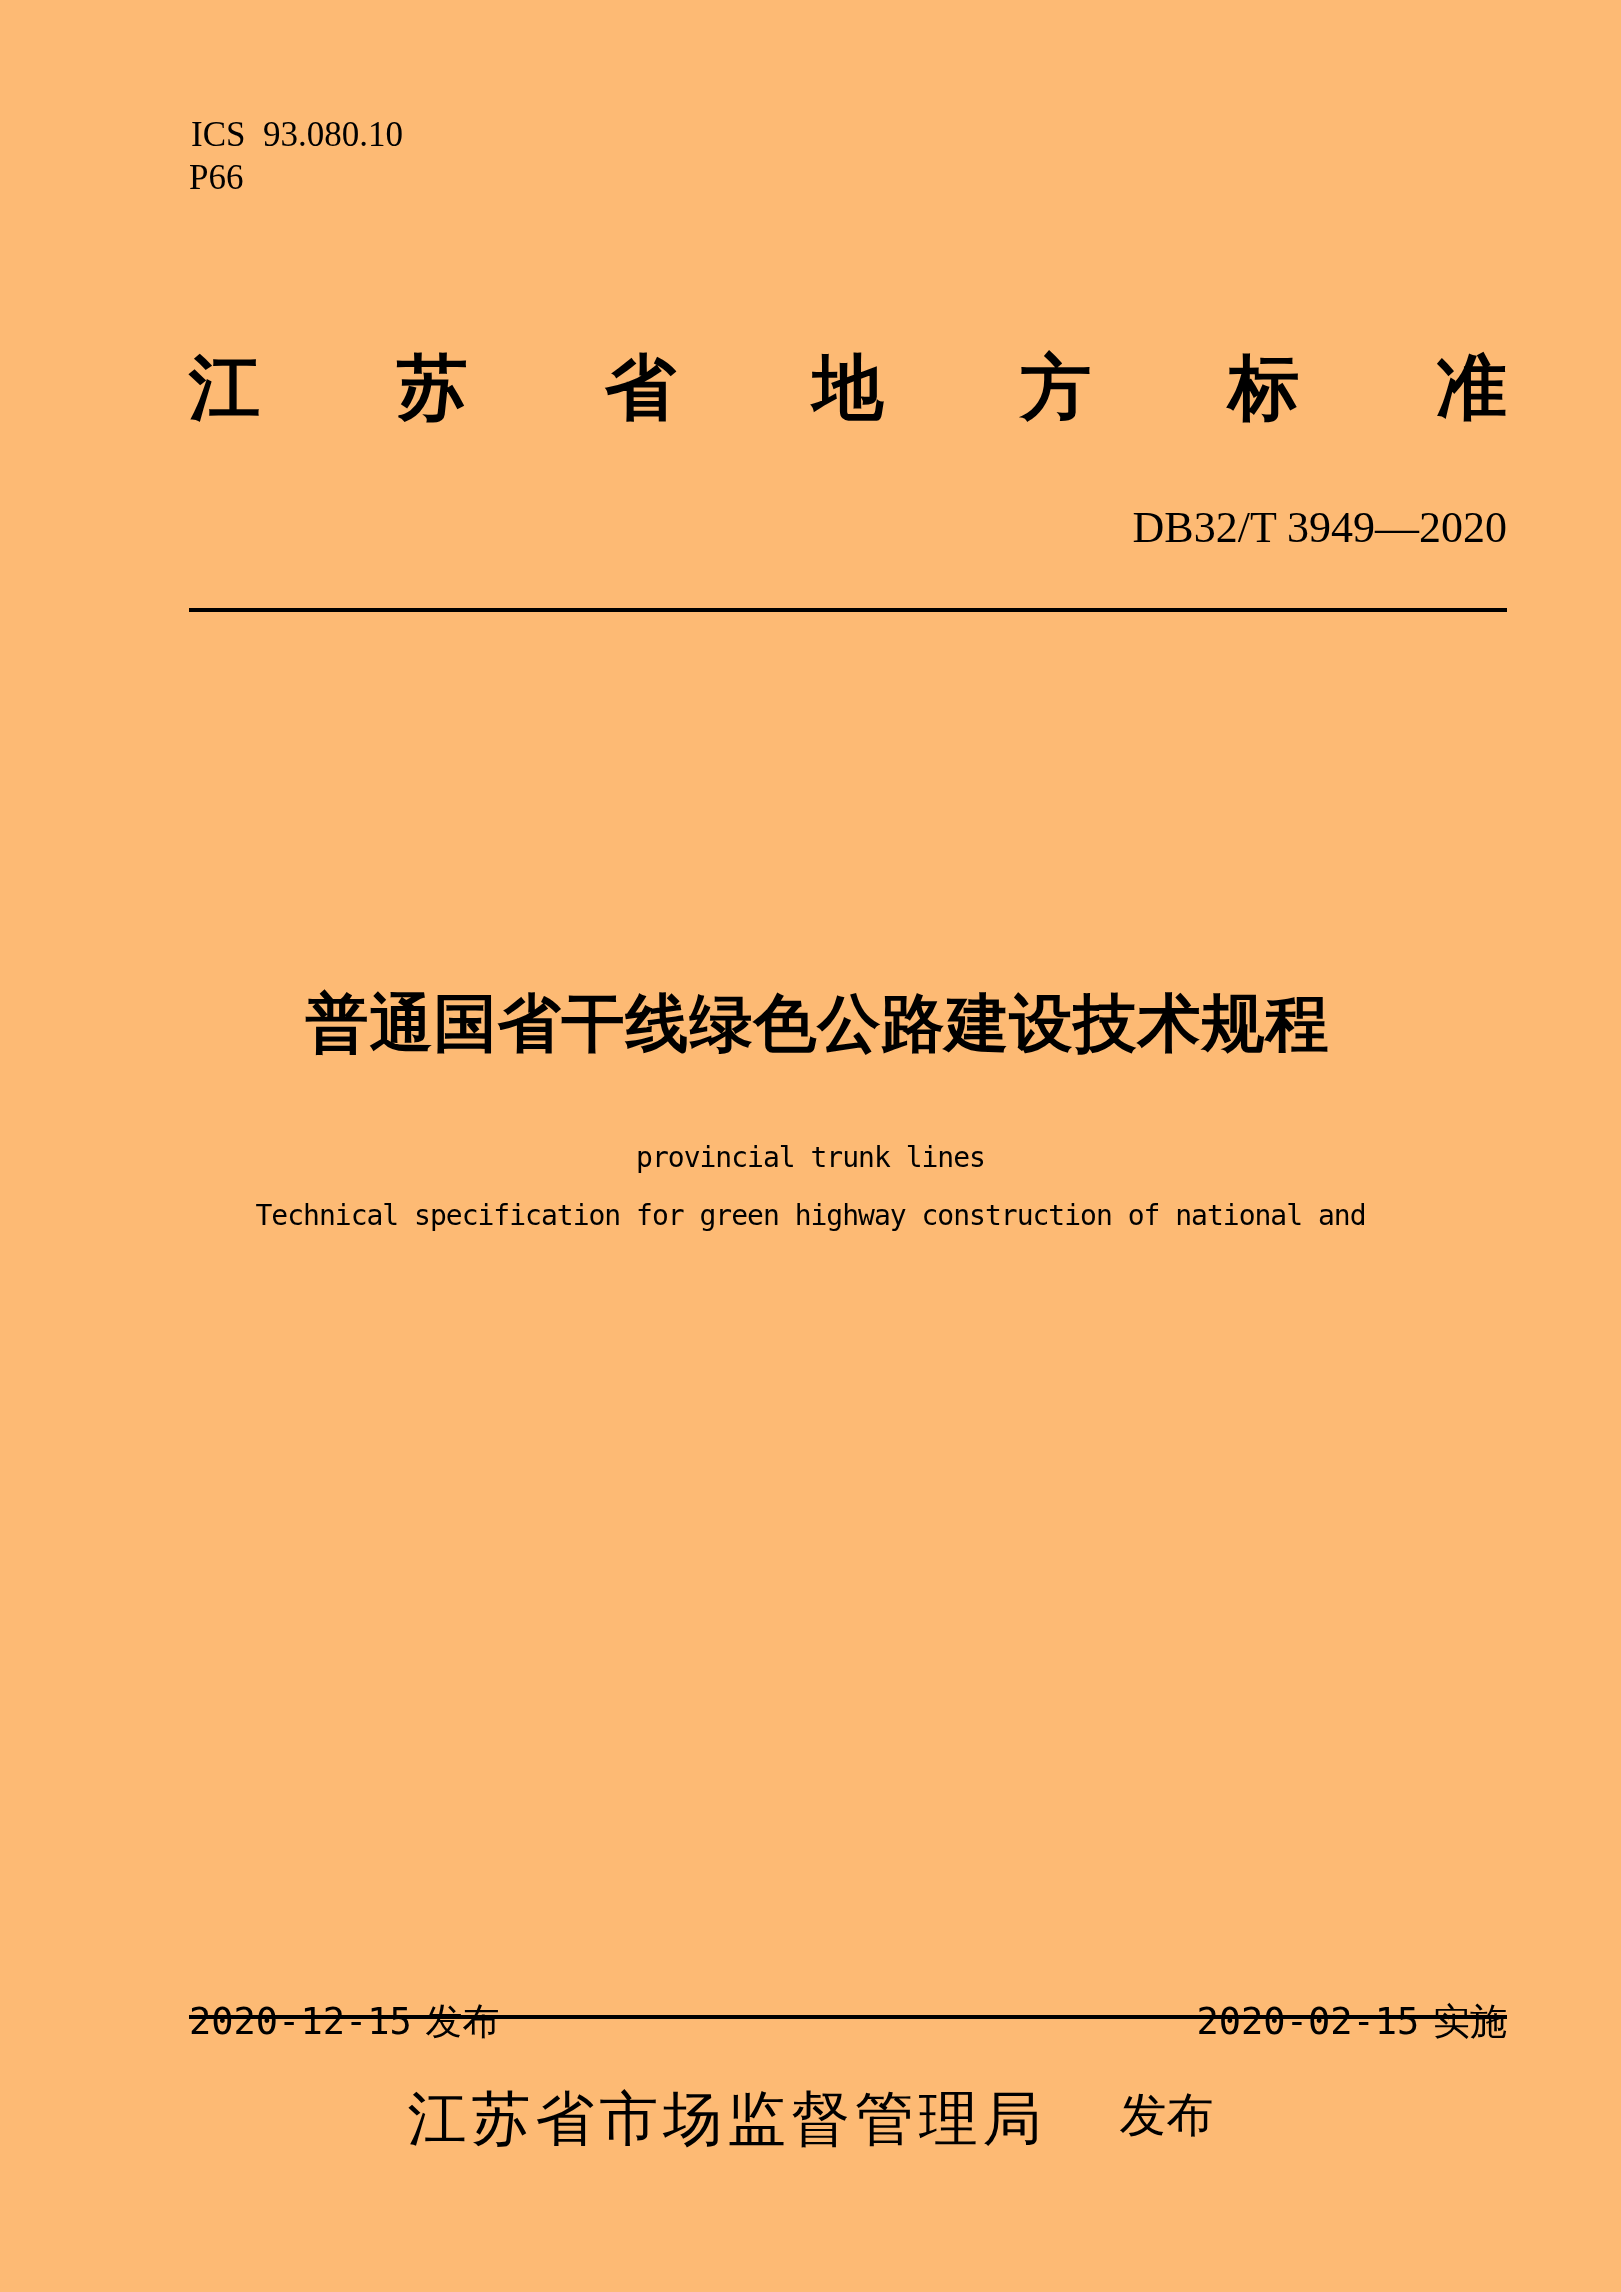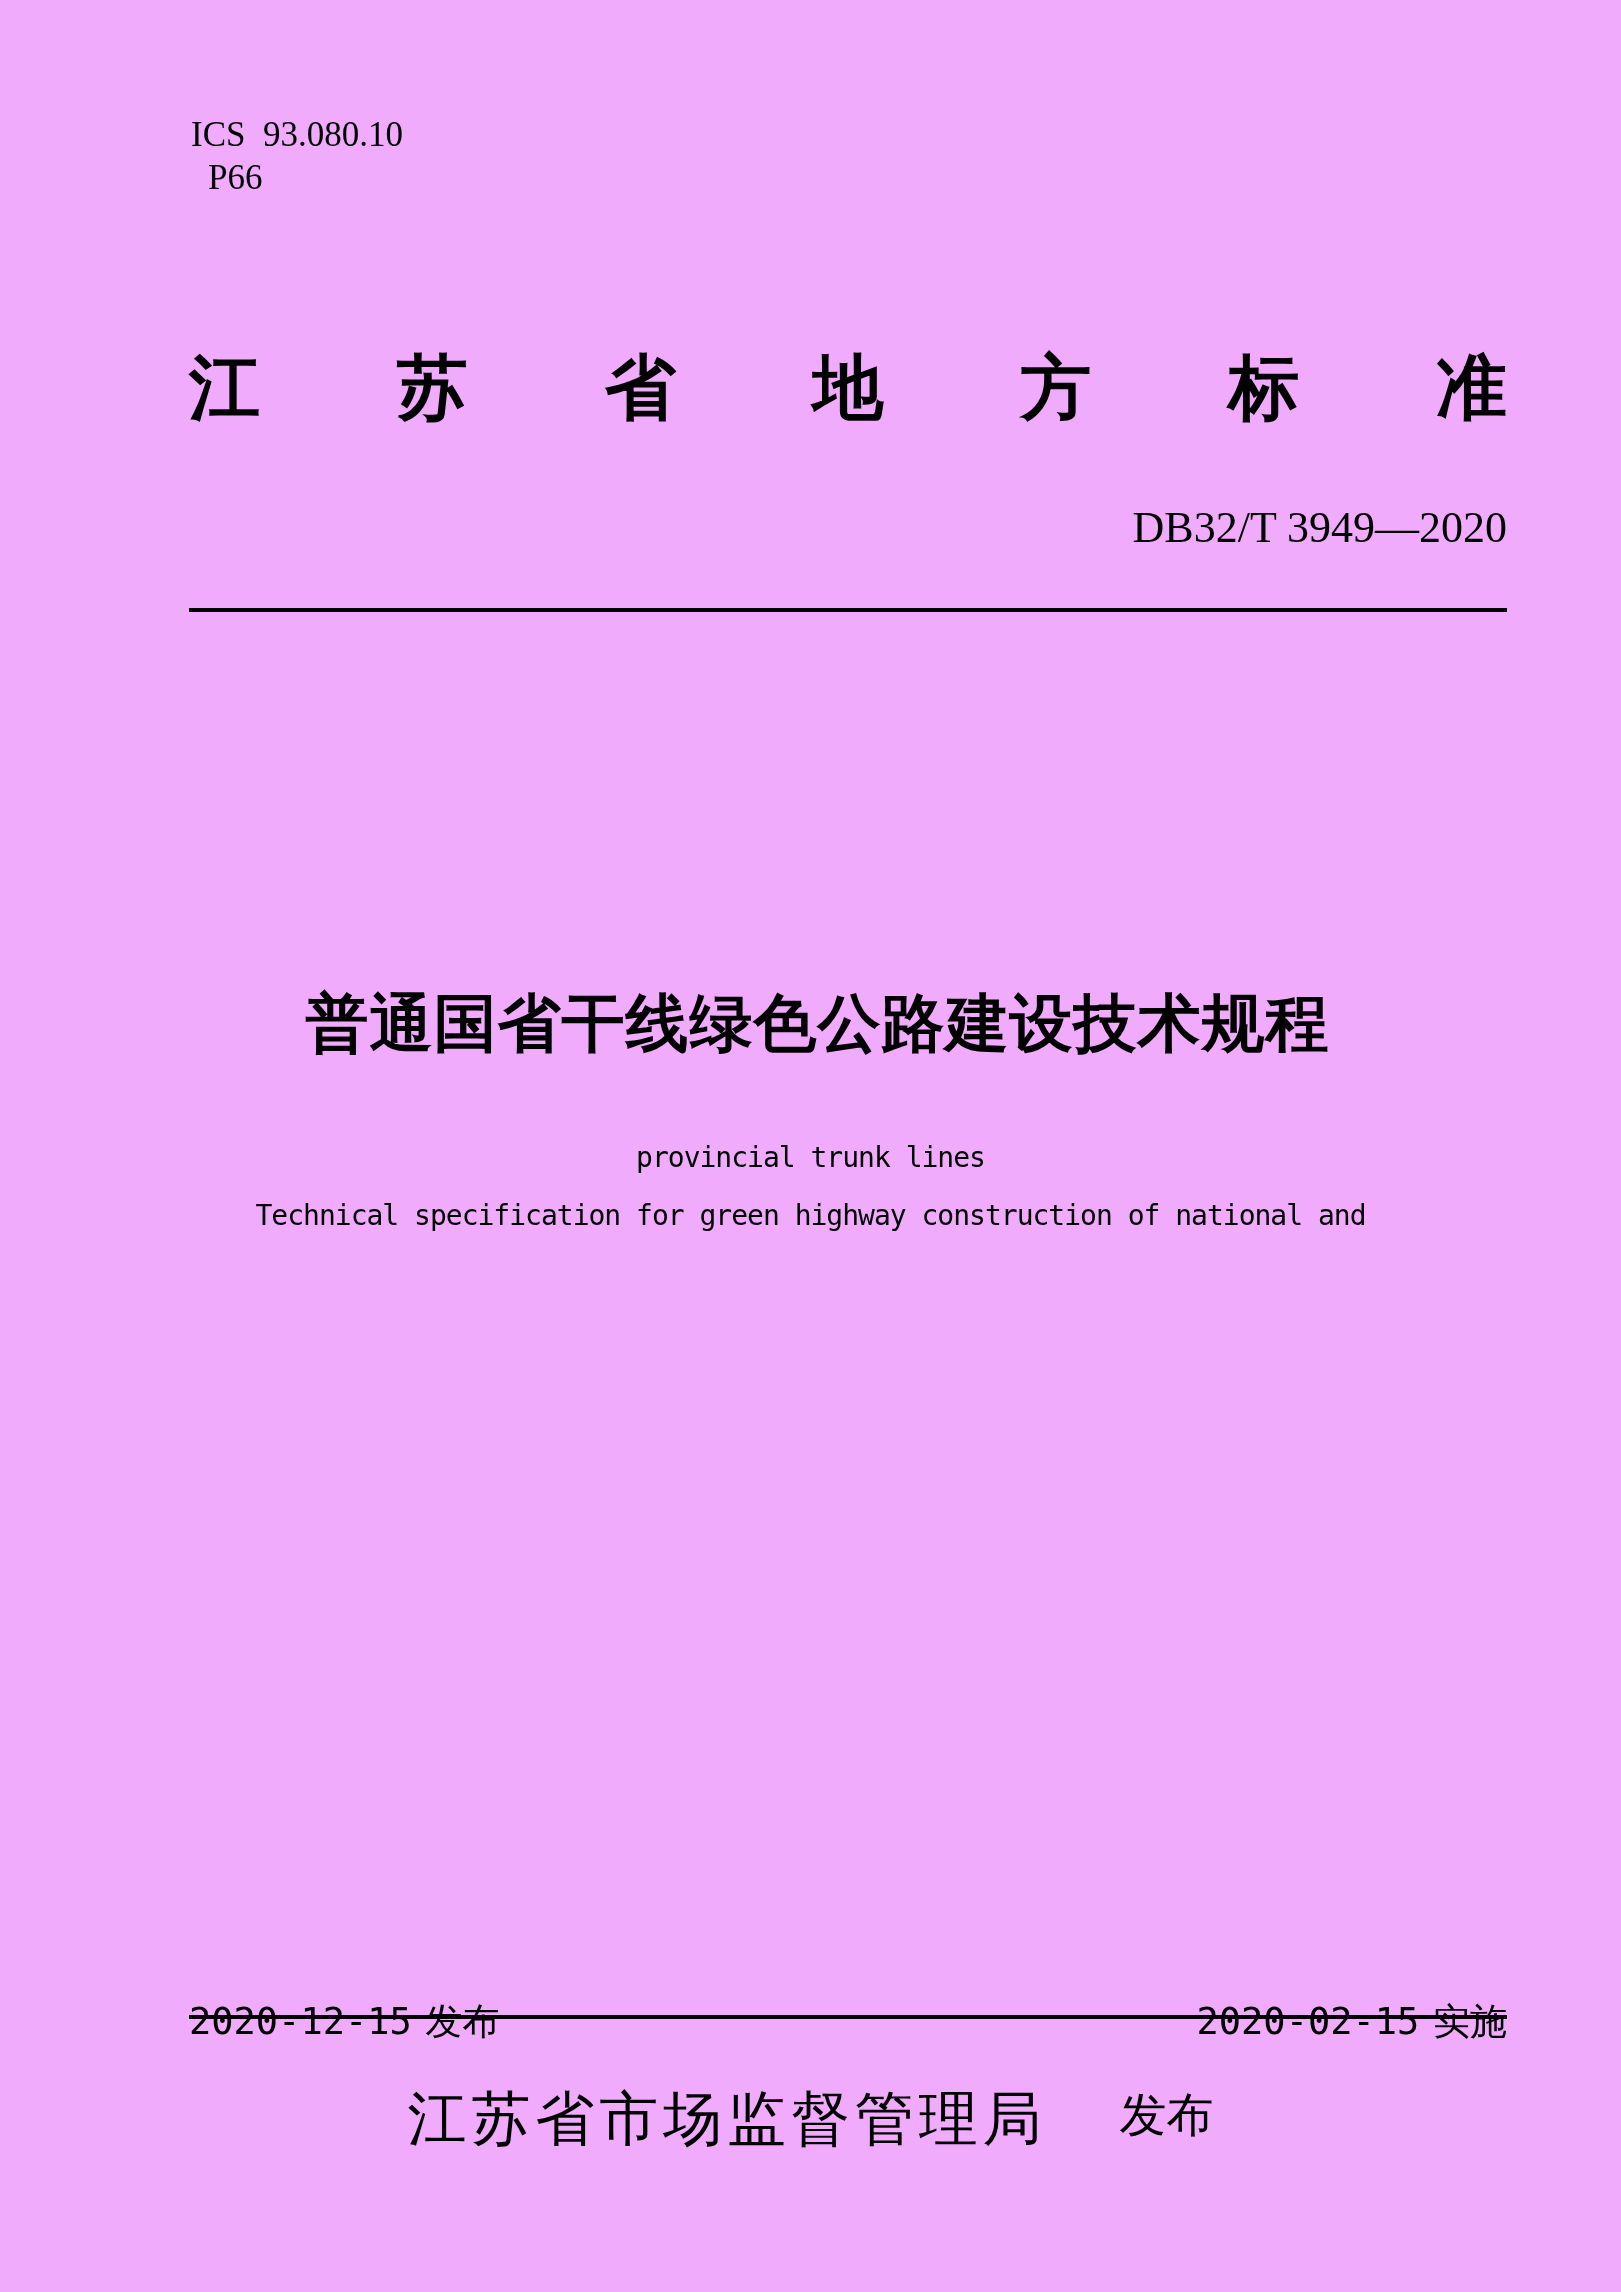--- a/index.html
+++ b/index.html
@@ -1,35 +1,35 @@
 <!DOCTYPE html>
 <html><head>
 <meta charset="utf-8">
 <style>
   * { margin: 0; padding: 0; box-sizing: border-box; }
   html, body { background: #ffffff; }
   .page {
     position: relative;
     width: 1621px;
     height: 2293px;
-    background: #f0abfc;
+    background: #fdba74;
     color: #000000;
     overflow: hidden;
     font-family: "Liberation Serif", "DejaVu Serif", serif;
   }
   .ics-code {
     position: absolute;
     left: 191px; top: 114px;
     font-family: "Liberation Serif", "DejaVu Serif", serif;
     font-size: 35px; line-height: 1.2;
     white-space: pre;
   }
   .class-code {
     position: absolute;
-    left: 208px; top: 157px;
+    left: 189px; top: 157px;
     font-family: "Liberation Serif", "DejaVu Serif", serif;
     font-size: 35px; line-height: 1.2;
   }
   .db32-logo {
     position: absolute;
     right: 154px; top: 125px;
     font-family: "Liberation Serif", "DejaVu Serif", serif;
     font-weight: bold;
     font-size: 167px; line-height: 1;
     letter-spacing: -2px;

